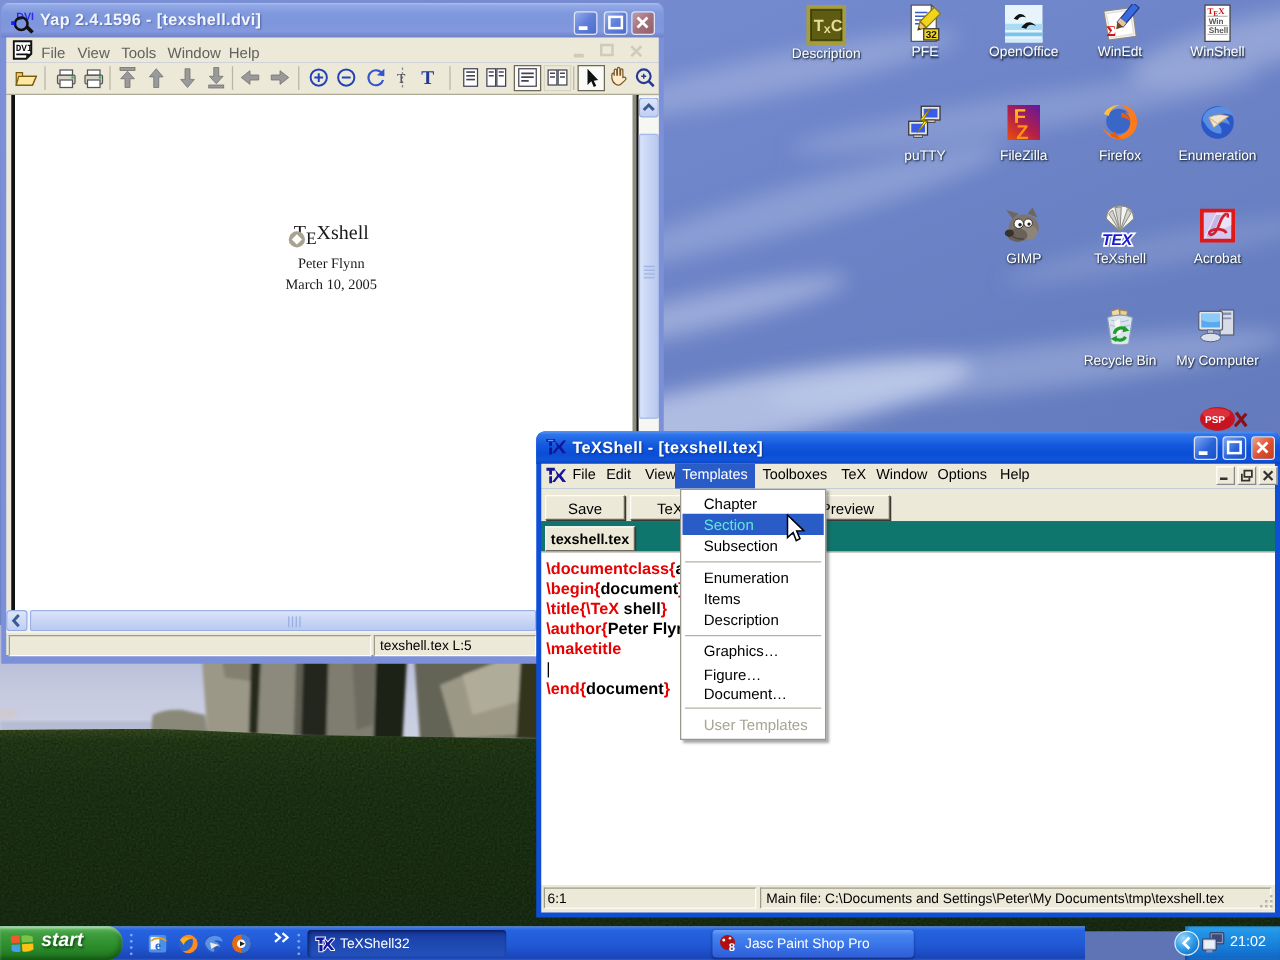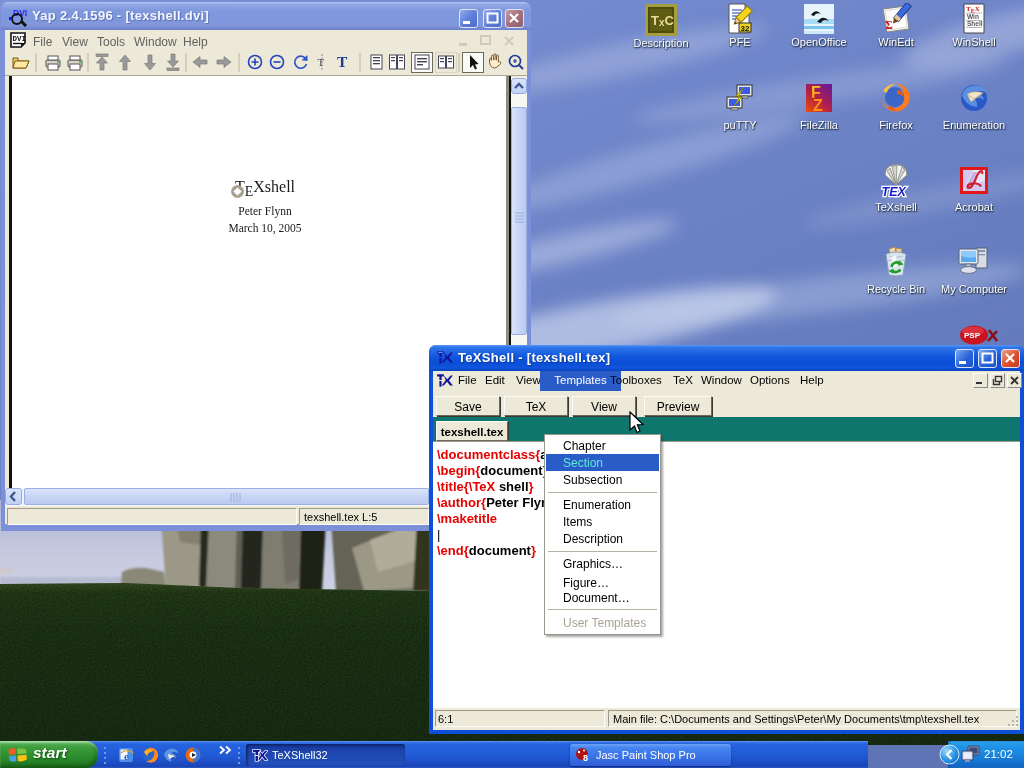--- a/index.html
+++ b/index.html
@@ -38,21 +38,21 @@
 .texcls{left:572px;top:4px;background:linear-gradient(135deg,#f0a088,#dd4f2e 55%,#c43d1e);}
 #texMenu{position:absolute;left:4px;top:26px;width:587px;height:20px;background:#ece9d8;font-size:11.5px;color:#000;}
 #texMenu span{position:absolute;top:3px;}
 #texTools{position:absolute;left:4px;top:46px;width:587px;height:26px;background:#ece9d8;}
 #texTabs{position:absolute;left:4px;top:72px;width:587px;height:24px;background:#0f766e;}
 #texEdit{position:absolute;left:4px;top:96px;width:587px;height:267px;background:#fff;border-top:1px solid #9d9a88;font-weight:bold;font-size:13px;}
 #texStatus{position:absolute;left:4px;top:363px;width:587px;height:22px;background:#ece9d8;font-size:11px;}
 .btn3d{position:absolute;background:#ece9d8;border:1px solid;border-color:#fdfcf9 #6c685c #6c685c #fdfcf9;box-shadow:1px 1px 0 #3a3a35;font-size:12px;text-align:center;color:#000;}
 .spanel{position:absolute;border:1px solid;border-color:#9d9a88 #fdfcf9 #fdfcf9 #9d9a88;padding:2px 0 0 4px;height:17px;top:2px;}
 .red{color:#e60000;}
-#menuDrop{position:absolute;left:544px;top:391px;width:117px;height:201px;background:#fff;border:1px solid #99978c;box-shadow:2px 2px 2px rgba(60,60,60,.45);font-size:12px;color:#000;margin-top:43px;}
+#menuDrop{position:absolute;left:544px;top:391px;width:117px;height:201px;background:#fff;border:1px solid #99978c;box-shadow:2px 2px 2px rgba(60,60,60,.45);font-size:12px;color:#000;}
 .mi{position:absolute;left:1px;width:113px;height:17px;padding:2px 0 0 17px;}
 .msep{position:absolute;left:3px;width:109px;height:1px;background:#b5b2a5;}
 
 #bar{position:absolute;left:0;top:741px;width:868px;height:27px;
  background:linear-gradient(180deg,#6f9ff1 0%,#3a77e8 4%,#2663e0 12%,#2159d5 55%,#1c4ac0 85%,#1a45b2 94%,#2a5ad0 100%);}
 .tbtn{position:absolute;top:3px;height:22px;border-radius:3px;color:#fff;font-size:11px;
  background:linear-gradient(180deg,#6da2f6 0%,#4584f0 18%,#3a74e8 55%,#305fd8 95%);box-shadow:0 1px 2px rgba(0,10,60,.5);}
 .tbtn .t{position:absolute;left:26px;top:5px;white-space:nowrap;overflow:hidden;}
 #tray{position:absolute;left:948px;top:0px;width:76px;height:27px;
  background:linear-gradient(180deg,#35a8f0 0%,#2296e8 15%,#187fd8 60%,#126ac8 90%,#1f78d0 100%);box-shadow:inset 2px 0 3px rgba(0,30,90,.4);}
@@ -241,20 +241,36 @@
 </div>
 <div class="icon" style="left:936px;top:82px;">
  <svg width="32" height="32" viewBox="0 0 32 32">
         <circle cx="16" cy="16" r="13" fill="#2a58c8"></circle>
         <path d="M4,14 q1,-9 12,-10.5 q10,-0.5 13,7.5 q-6,-3.5 -12,-1 q8,1.5 9,8 q-5,-3.5 -10,-1.5 q4,3 3,8.5 q-7,-0.5 -11,-5 Z" fill="#5a8ee0"></path>
         <path d="M9,12 q8,-4 16,-1 l-12,9 Z" fill="#f0e4cc" stroke="#c0a070" stroke-width="0.6"></path>
         <path d="M9,12 l7,5 l9,-6" fill="none" stroke="#c0a070" stroke-width="0.7"></path>
       </svg>
  <span class="lbl" style="margin-top:6px">Enumeration</span>
 </div>
+<div class="icon" style="left:781px;top:166px;">
+ <svg width="32" height="30" viewBox="0 0 32 30">
+        <path d="M7,9 L2,2 L12,5 Z" fill="#6e675e"></path>
+        <path d="M19,5 L23,0 L27,8 Z" fill="#6e675e"></path>
+        <ellipse cx="16" cy="16" rx="12" ry="10.5" fill="#7d746a"></ellipse>
+        <ellipse cx="20" cy="20" rx="7" ry="6" fill="#8d847a"></ellipse>
+        <ellipse cx="11" cy="22" rx="8" ry="5.5" fill="#6a6158"></ellipse>
+        <circle cx="12" cy="13" r="3.8" fill="#fff" stroke="#3a352e" stroke-width="0.8"></circle>
+        <circle cx="19.5" cy="12.5" r="3.4" fill="#fff" stroke="#3a352e" stroke-width="0.8"></circle>
+        <circle cx="13" cy="13.8" r="1.4" fill="#1a1a1a"></circle>
+        <circle cx="20.2" cy="13.2" r="1.3" fill="#1a1a1a"></circle>
+        <ellipse cx="4.5" cy="20.5" rx="3.6" ry="3" fill="#38322a"></ellipse>
+        <path d="M7,23 q4,3 9,2" stroke="#4a443c" stroke-width="1.2" fill="none"></path>
+      </svg>
+ <span class="lbl" style="margin-top:6px">GIMP</span>
+</div>
 <div class="icon" style="left:858px;top:163px;">
  <svg width="36" height="36" viewBox="0 0 36 36">
         <g stroke="#8a8a84" stroke-width="0.8">
           <path d="M18,22 L7,12 Q7,2 18,1.5 Q29,2 29,12 Z" fill="#f4f4f0"></path>
           <path d="M18,22 L9,8 L12,5 Z" fill="#d4d4cc"></path>
           <path d="M18,22 L14,3 L19,2.5 Z" fill="#d4d4cc"></path>
           <path d="M18,22 L24,4 L27,7 Z" fill="#d4d4cc"></path>
           <path d="M18,22 L7,12 Q7,2 18,1.5 Q29,2 29,12 Z" fill="none"></path>
         </g>
         <text x="3.5" y="33" font-size="12.5" font-weight="bold" font-style="italic" fill="#1a1ad0" font-family="Liberation Sans" stroke="#fff" stroke-width="2.6" paint-order="stroke">TEX</text>
@@ -545,21 +561,21 @@
  </div>
  <div id="texMenu">
   <svg class="abs" style="left:3px;top:1px" width="18" height="18" viewBox="0 0 16 16">
    <path d="M1,2 L7,2 L7,4 L5,4 L5,7 L3,7 L3,4 L1,4 Z" fill="#15159a"></path>
    <path d="M7,3 L10,6.5 L13,3 L15,3 L11.5,7.5 L15,12 L12.5,12 L9.8,8.6 L7,12 L5,12 L8.6,7.4 Z" fill="#15159a"></path>
    <path d="M3,8 L5,8 L5,13 L3,13 Z" fill="#15159a"></path>
   </svg>
   <span style="left:25px">File</span>
       <span style="left:52px">Edit</span>
       <span style="left:83px">View</span>
-  <span style="left:107px;top:0;width:81px;height:20px;background:#2a5cc8;color:#fff;text-align:center;padding-top:3px;">Templates</span>
+  <span style="left:107px;top:0;width:64px;height:20px;background:#2a5cc8;color:#fff;text-align:center;padding-top:3px;">Templates</span>
   <span style="left:177px">Toolboxes</span>
       <span style="left:240px">TeX</span>
       <span style="left:268px">Window</span>
       <span style="left:317px">Options</span>
       <span style="left:367px">Help</span>
   <div class="abs" style="left:540px;top:2px;width:15px;height:15px;background:#ece9d8;border:1px solid;border-color:#fff #888 #888 #fff;"><svg width="13" height="13">
           <rect x="2" y="8" width="6" height="2" fill="#333"></rect>
         </svg></div>
   <div class="abs" style="left:557px;top:2px;width:15px;height:15px;background:#ece9d8;border:1px solid;border-color:#fff #888 #888 #fff;"><svg width="13" height="13">
           <rect x="4.5" y="2.5" width="6" height="5" fill="none" stroke="#333" stroke-width="1.4"></rect>

